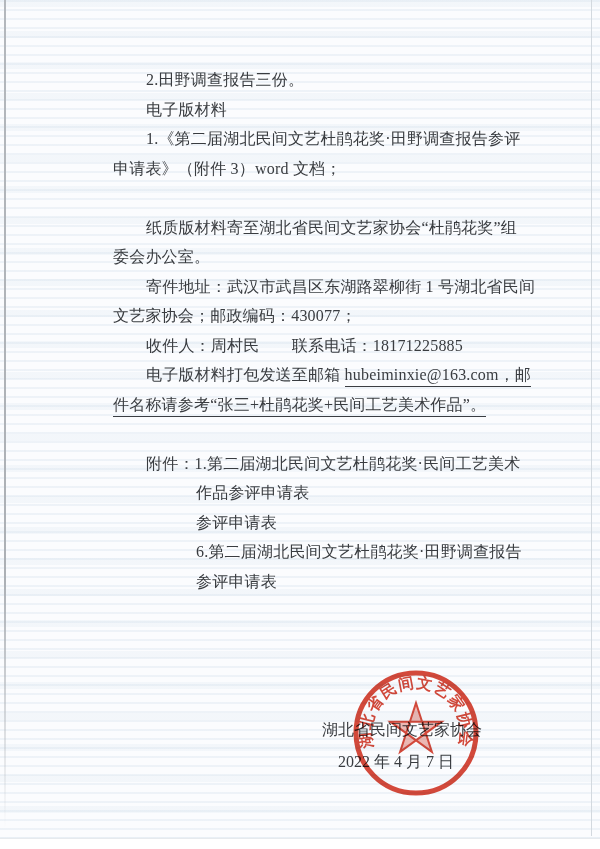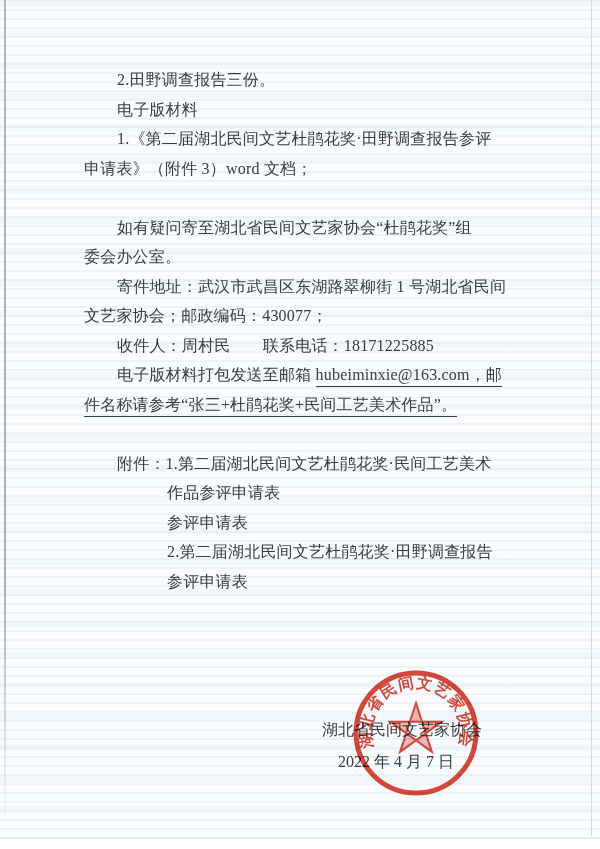--- a/index.html
+++ b/index.html
@@ -21,21 +21,21 @@
   }
   .edge-right{
     position:absolute;left:591px;top:0;width:1px;height:836px;
     background:#d3d9df;
   }
   .bottom-strip{
     position:absolute;left:0;top:838px;width:600px;height:11px;
     background:#ffffff;border-top:1px solid #e6eaee;
   }
   .doc{
-    position:absolute;left:84px;top:65px;width:430px;
+    position:absolute;left:113px;top:65px;width:430px;
     font-size:16px;color:#393c40;
     letter-spacing:0.2px;
   }
   .ln{height:29.5px;line-height:29.5px;white-space:pre;}
   .ind{padding-left:33px;}
   .hang{padding-left:83px;}
   .b{font-weight:normal;}
   .u{border-bottom:1.5px solid #3a3d42;padding-bottom:3px;}
   .sig{
     position:absolute;font-size:16px;color:#393c40;
@@ -61,32 +61,32 @@
   <div class="edge-left"></div>
   <div class="edge-right"></div>
   <div class="bottom-strip"></div>
 
   <div class="doc">
     <div class="ln ind"><span>2.田野调查报告三份。</span></div>
     <div class="ln ind"><span class="b">电子版材料</span></div>
     <div class="ln ind"><span>1.《第二届湖北民间文艺杜鹃花奖·田野调查报告参评</span></div>
     <div class="ln"><span>申请表》（附件 3）word 文档；</span></div>
     <div class="ln"></div>
-    <div class="ln ind"><span class="b">如有疑问</span><span>寄至湖北省民间文艺家协会“杜鹃花奖”组</span></div>
+    <div class="ln ind"><span class="b">纸质版材料</span><span>寄至湖北省民间文艺家协会“杜鹃花奖”组</span></div>
     <div class="ln"><span>委会办公室。</span></div>
     <div class="ln ind"><span>寄件地址：武汉市武昌区东湖路翠柳街 1 号湖北省民间</span></div>
     <div class="ln"><span>文艺家协会；邮政编码：430077；</span></div>
     <div class="ln ind"><span>收件人：周村民　　联系电话：18171225885</span></div>
     <div class="ln ind"><span class="b">电子版材料</span><span>打包发送至邮箱 </span><span class="u">hubeiminxie@163.com，邮</span></div>
     <div class="ln"><span class="u">件名称请参考“张三+杜鹃花奖+民间工艺美术作品”。</span></div>
     <div class="ln"></div>
     <div class="ln ind"><span>附件：1.第二届湖北民间文艺杜鹃花奖·民间工艺美术</span></div>
     <div class="ln hang"><span>作品参评申请表</span></div>
     <div class="ln hang"><span>参评申请表</span></div>
-    <div class="ln hang"><span>2.第二届湖北民间文艺杜鹃花奖·田野调查报告</span></div>
+    <div class="ln hang"><span>6.第二届湖北民间文艺杜鹃花奖·田野调查报告</span></div>
     <div class="ln hang"><span>参评申请表</span></div>
   </div>
 
   <div class="sig sig-org"><span>湖北省民间文艺家协会</span></div>
   <div class="sig sig-date"><span>2022 年 4 月 7 日</span></div>
 
   <div class="seal">
     <svg width="140" height="140" viewBox="-70 -70 140 140">
       <circle cx="0" cy="0" r="60" fill="none" stroke="#d43a2a" stroke-width="5"></circle>
       <path d="M 0 -30 L 15.88 18.84 L -25.68 -11.34 L 25.68 -11.34 L -15.88 18.84 Z" fill="rgba(212,58,42,0.38)" fill-rule="evenodd" stroke="#d43a2a" stroke-width="2" stroke-linejoin="miter"></path>

